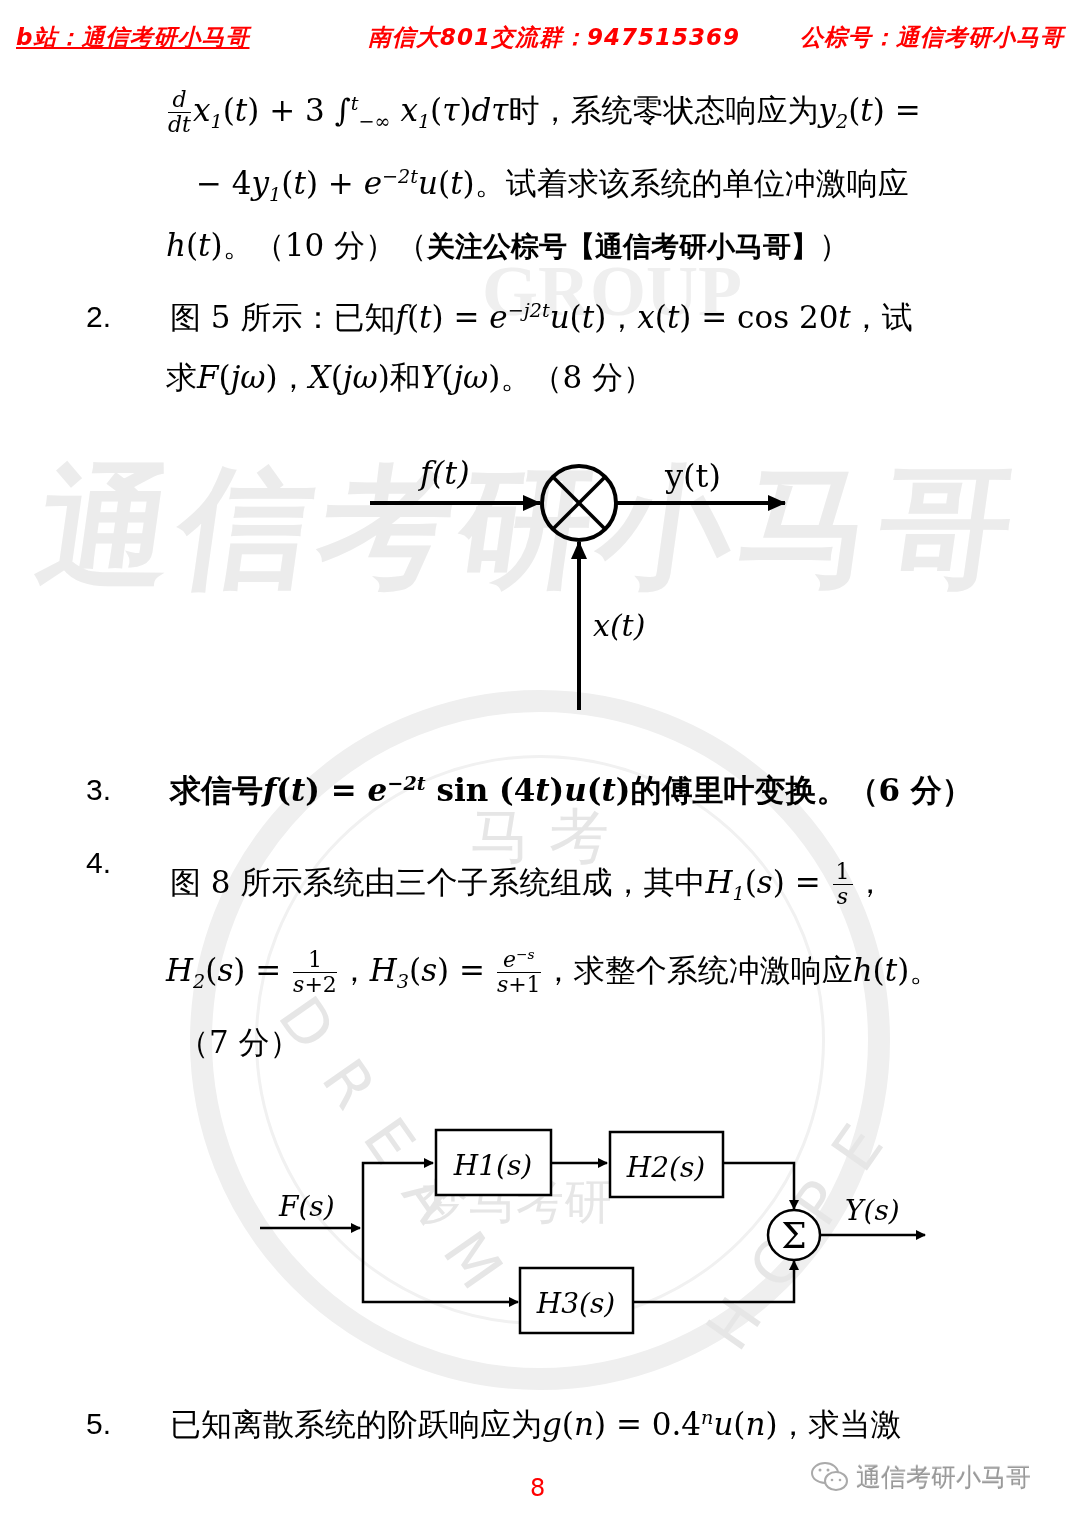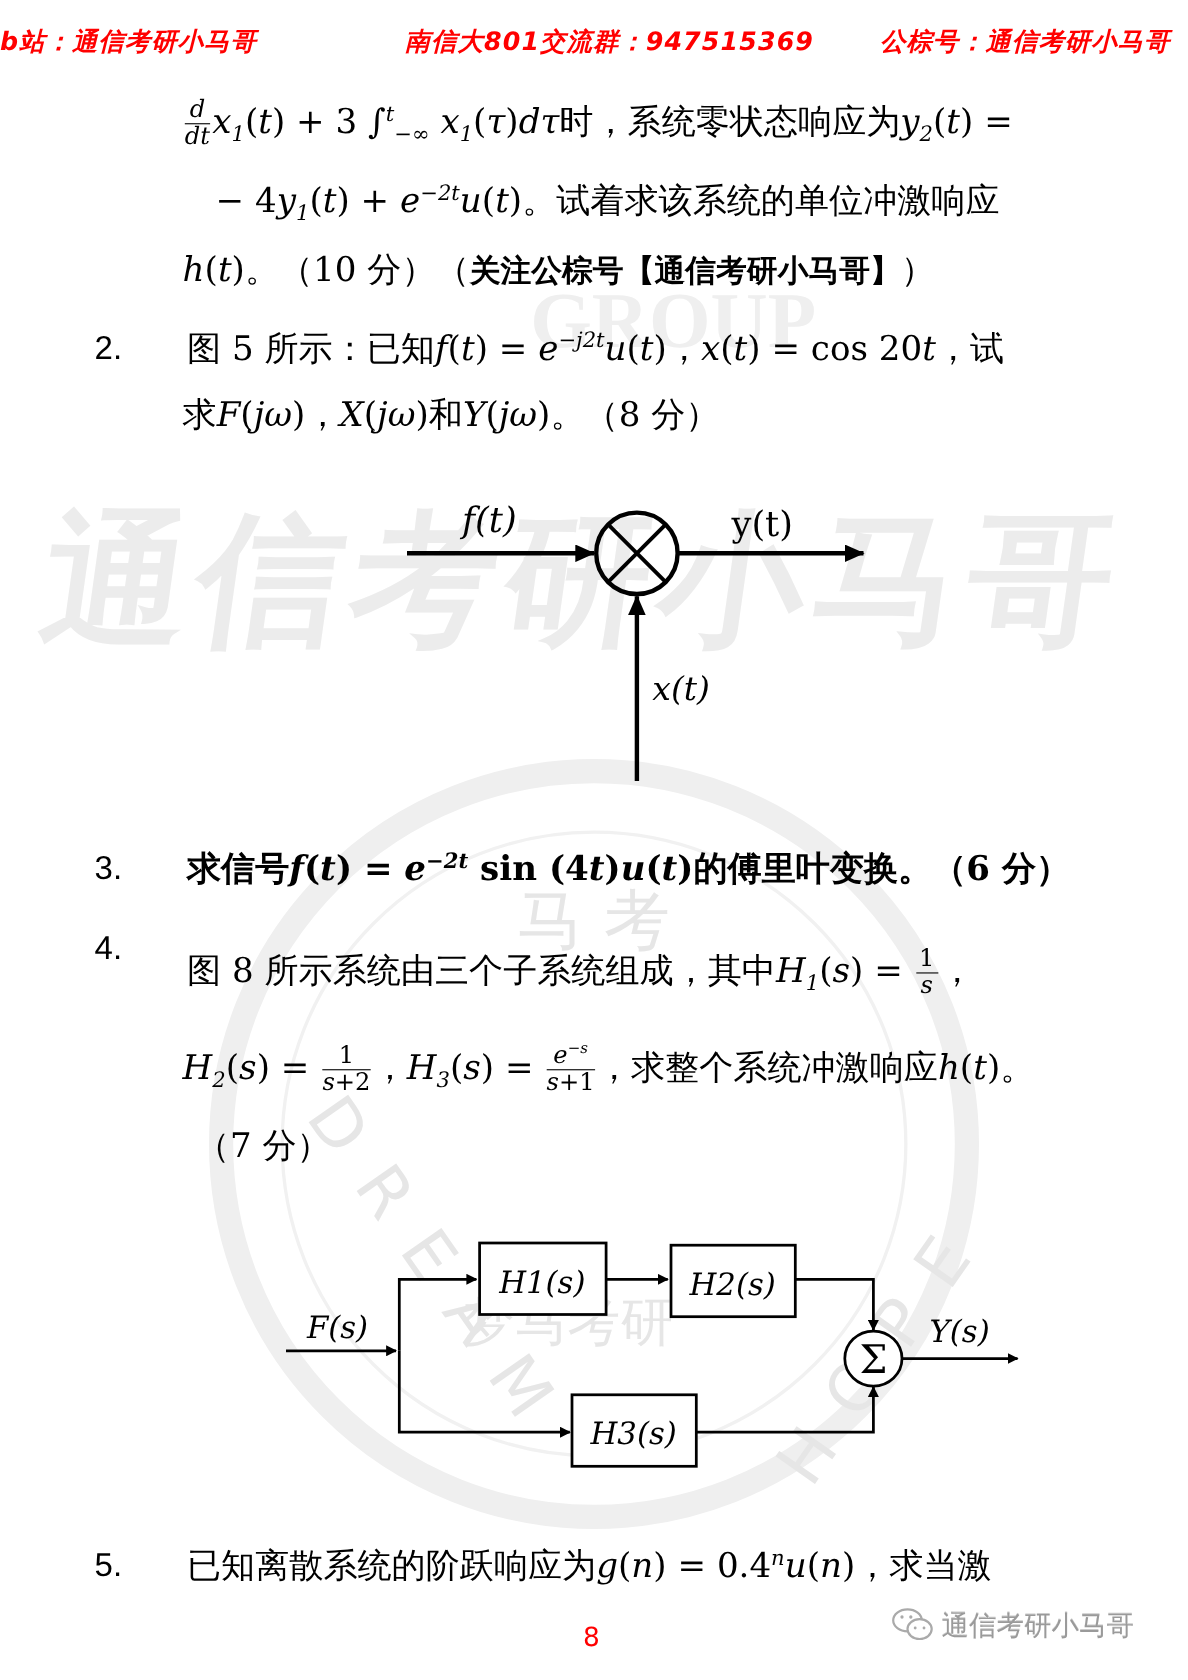--- a/index.html
+++ b/index.html
@@ -30,21 +30,21 @@
   .diagram text { font-family: "DejaVu Serif", serif; font-style: italic; }
   .page-num { position: absolute; left: 530px; top: 1474px; color: #ff0000; font-size: 24px;
               font-family: "DejaVu Sans", sans-serif; z-index: 2; }
   .wechat { position: absolute; left: 810px; top: 1460px; display: flex; align-items: center; gap: 6px;
             color: #9a9a9a; font-size: 25px; font-family: "DejaVu Sans", sans-serif; z-index: 2;
             text-shadow: 0 1px 0 #fff, 0 -1px 0 #ccc; }
 </style>
 </head>
 <body>
 
-<div class="hdr" style="left:0;">b站：通信考研小马哥</div>
+<div class="hdr" style="left:16px;text-decoration:underline;">b站：通信考研小马哥</div>
 <div class="hdr" style="left:368px;">南信大801交流群：947515369</div>
 <div class="hdr" style="left:800px;">公棕号：通信考研小马哥</div>
 
 <div class="wm-group">GROUP</div>
 <div class="wm-big">通信考研小马哥</div>
 <div class="wm-circle"></div>
 <div class="wm-circle-inner"></div>
 <div class="wm-text" style="left:470px; top:797px;">马 考</div>
 <div class="wm-text" style="left:420px; top:1170px; font-size:48px;">梦马考研</div>
 <div class="wm-text" style="left:215px; top:1120px; transform:rotate(55deg); letter-spacing:30px;">DREAM</div>

